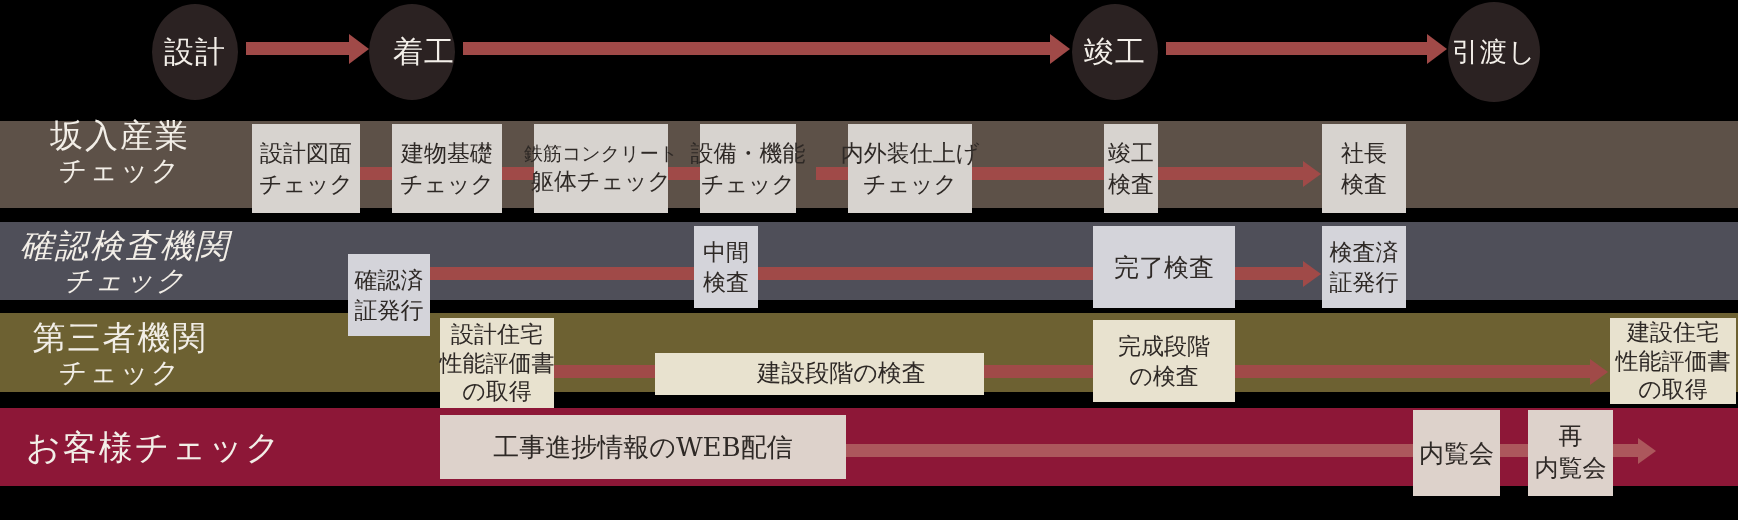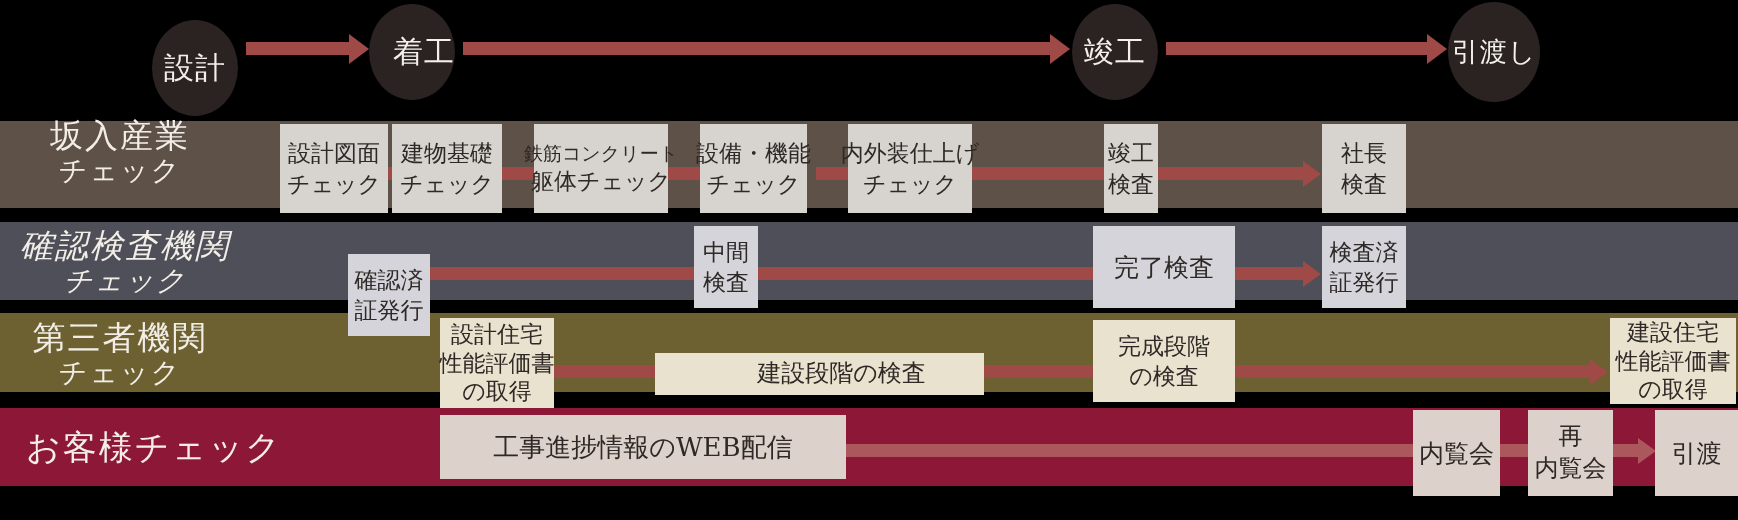--- a/index.html
+++ b/index.html
@@ -52,21 +52,21 @@
     border-left:18px solid #a04a48;border-top:13px solid transparent;border-bottom:13px solid transparent;
   }
   .conn.lite{background:#ac575c;}
   .conn.lite.arrow::after{border-left-color:#ac575c;}
 </style>
 </head>
 <body>
 
 <div class="canvas">
 
-  <div class="milestone" style="left:152px;top:20px;width:86px;height:96px;">
+  <div class="milestone" style="left:152px;top:4px;width:86px;height:96px;">
     <span>設計</span>
   </div>
   <div class="toparrow" style="left:246px;width:104px;"></div>
   <div class="milestone" style="left:369px;top:4px;width:86px;height:96px;justify-content:flex-end;">
     <span>着工</span>
   </div>
   <div class="toparrow" style="left:463px;width:588px;"></div>
   <div class="milestone" style="left:1072px;top:4px;width:86px;height:96px;">
     <span>竣工</span>
   </div>
@@ -89,36 +89,36 @@
     <span class="l2">チェック</span>
   </div>
   <div class="rlabel" style="left:0;top:319px;width:240px;">
     <span class="l1">第三者機関</span>
     <span class="l2">チェック</span>
   </div>
   <div class="rlabel single" style="left:26px;top:428px;width:300px;">
     <span>お客様チェック</span>
   </div>
 
-  <div class="box bg-sakairi" style="left:252px;top:124px;width:108px;height:89px;margin-left:28px;">
+  <div class="box bg-sakairi" style="left:252px;top:124px;width:108px;height:89px;">
     <span>設計図面</span>
     <span>チェック</span>
   </div>
   <div class="conn" style="left:360px;top:167px;width:32px;"></div>
   <div class="box bg-sakairi" style="left:392px;top:124px;width:110px;height:89px;">
     <span>建物基礎</span>
     <span>チェック</span>
   </div>
   <div class="conn" style="left:502px;top:167px;width:32px;"></div>
   <div class="box bg-sakairi" style="left:534px;top:124px;width:134px;height:89px;">
     <span class="small">鉄筋コンクリート</span>
     <span class="mid">躯体チェック</span>
   </div>
   <div class="conn" style="left:668px;top:167px;width:32px;"></div>
-  <div class="box bg-sakairi" style="left:700px;top:124px;width:107px;height:89px;">
+  <div class="box bg-sakairi" style="left:700px;top:124px;width:96px;height:89px;">
     <span>設備・機能</span>
     <span>チェック</span>
   </div>
   <div class="conn" style="left:816px;top:167px;width:32px;"></div>
   <div class="box bg-sakairi" style="left:848px;top:124px;width:124px;height:89px;">
     <span class="mid">内外装仕上げ</span>
     <span>チェック</span>
   </div>
   <div class="conn" style="left:972px;top:167px;width:132px;"></div>
   <div class="box bg-sakairi" style="left:1104px;top:124px;width:54px;height:89px;">
@@ -177,17 +177,14 @@
   <div class="conn lite" style="left:846px;top:444px;width:567px;"></div>
   <div class="box bg-okyakusama" style="left:1413px;top:410px;width:87px;height:86px;font-size:25px;">
     <span>内覧会</span>
   </div>
   <div class="conn lite" style="left:1500px;top:444px;width:28px;"></div>
   <div class="box bg-okyakusama" style="left:1528px;top:410px;width:85px;height:86px;font-size:24px;">
     <span>再</span>
     <span>内覧会</span>
   </div>
   <div class="conn lite arrow" style="left:1613px;top:444px;width:26px;"></div>
-  <div class="box bg-okyakusama" style="left:1655px;top:410px;width:83px;height:86px;font-size:25px;">
-    <span>引渡</span>
-  </div>
 
 </div>
 
 </body></html>

